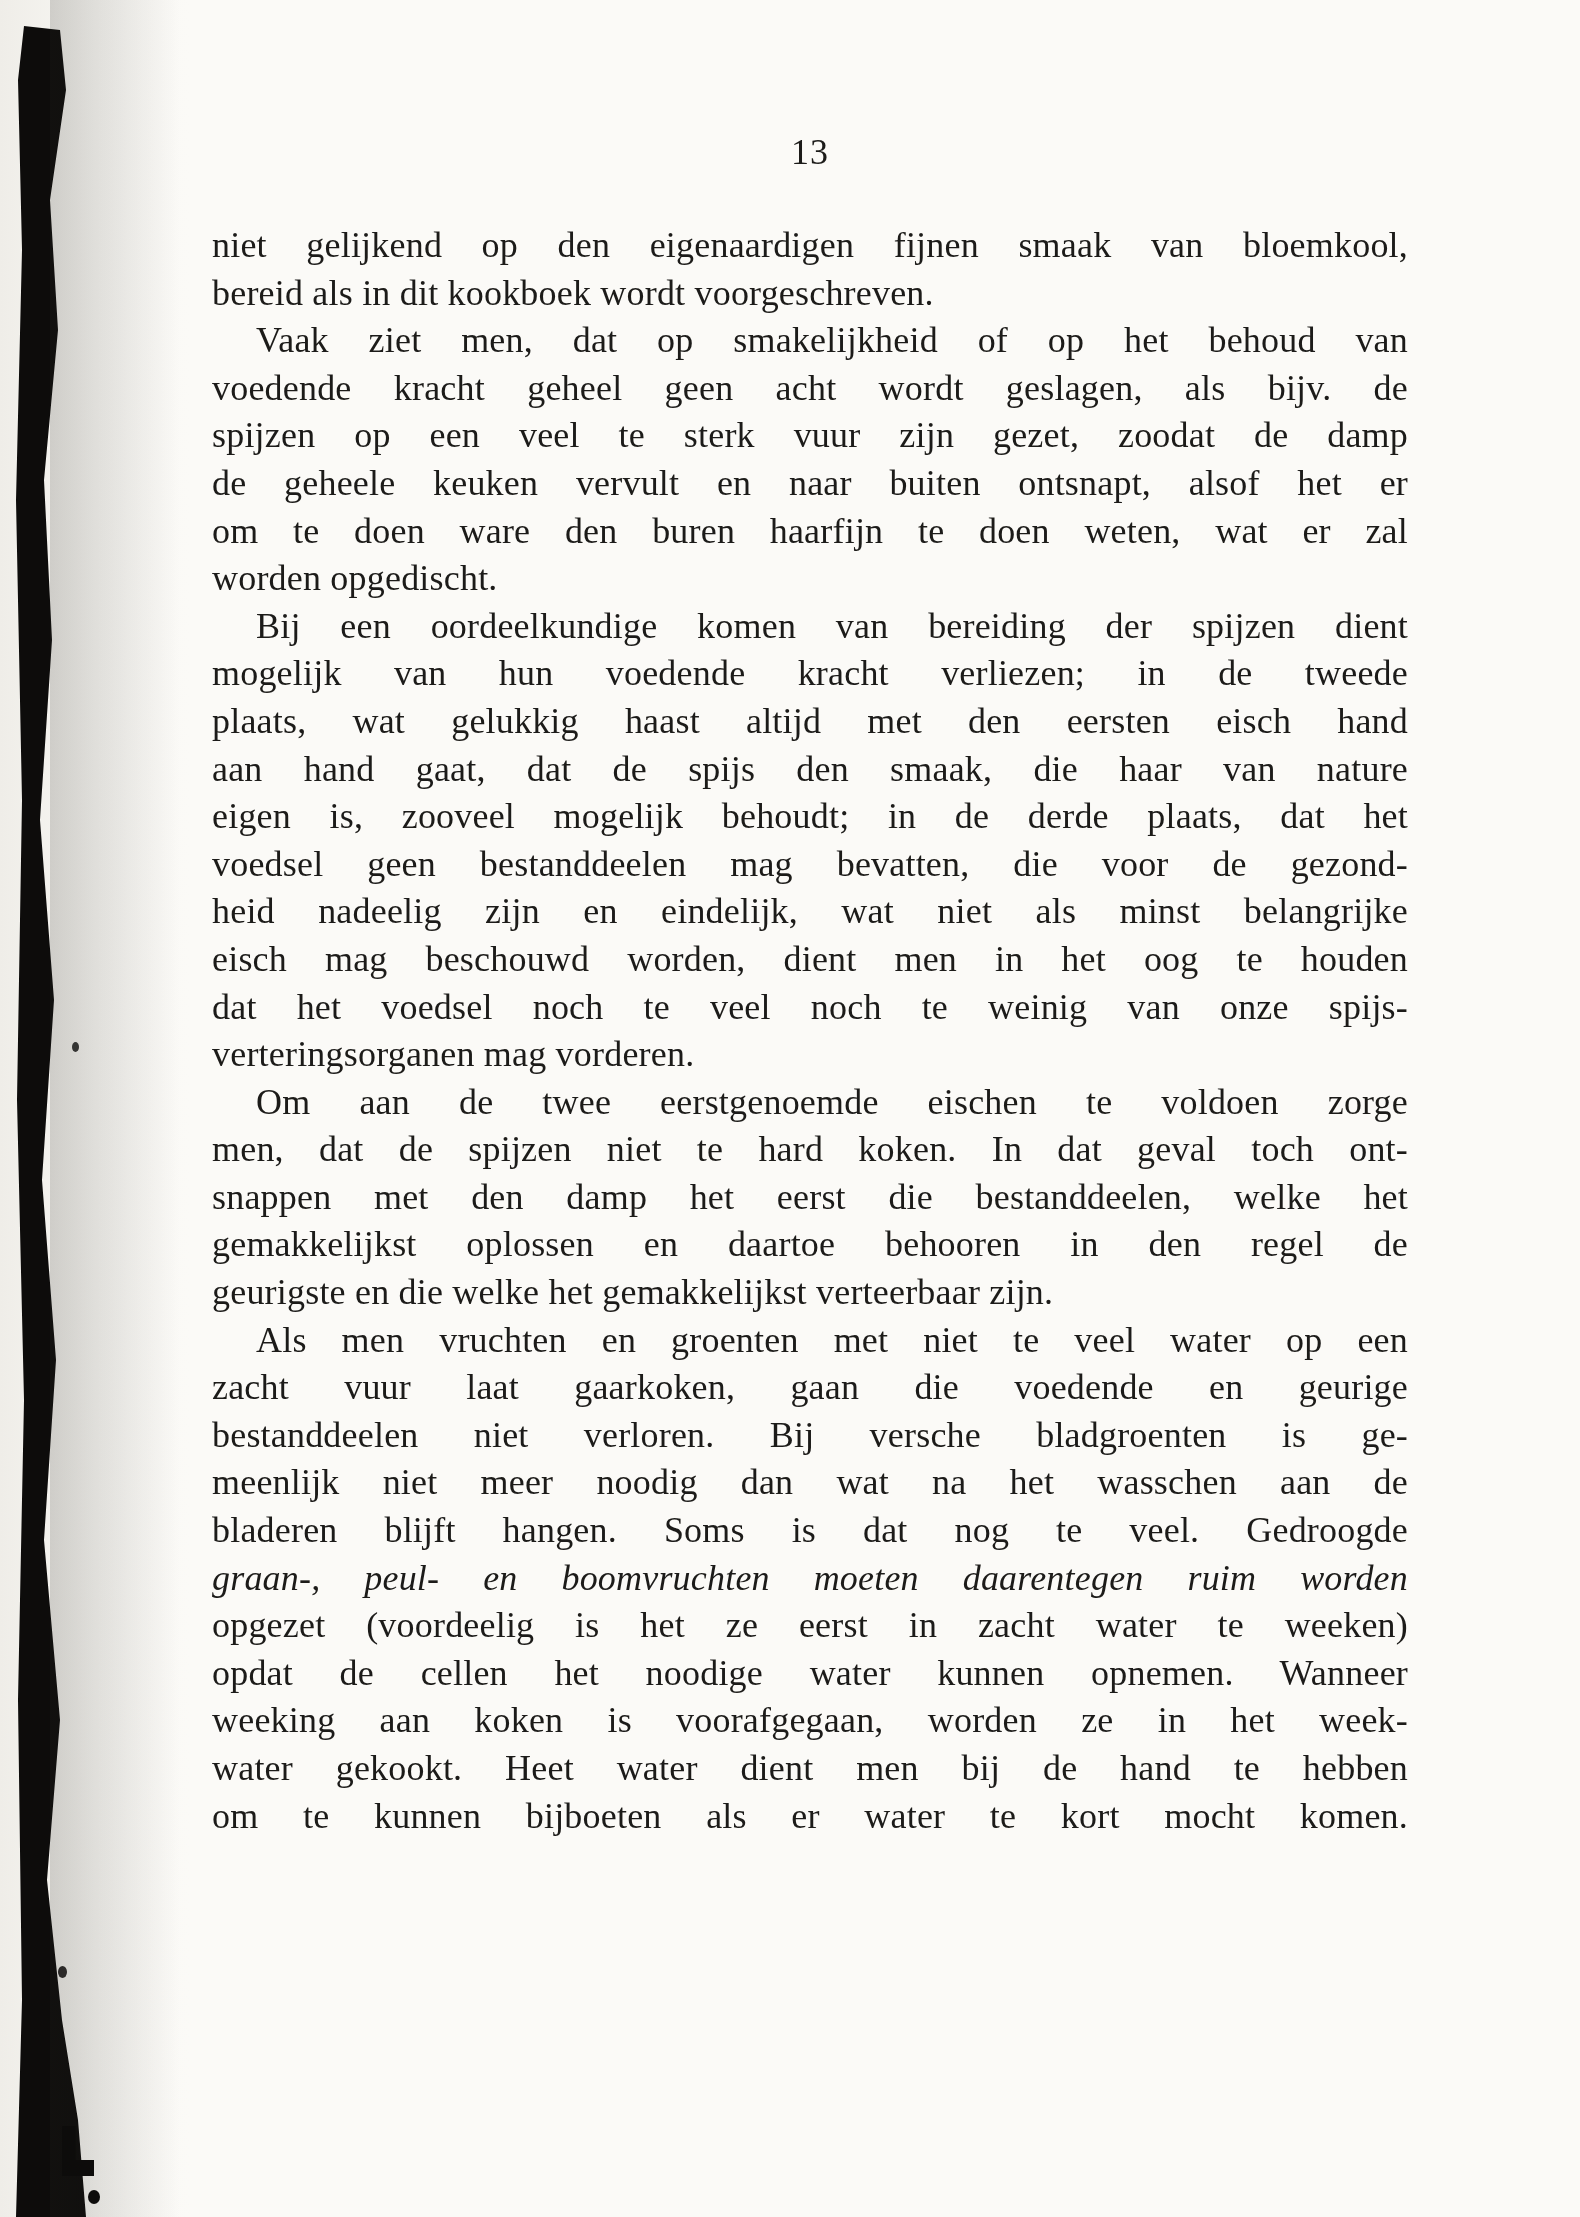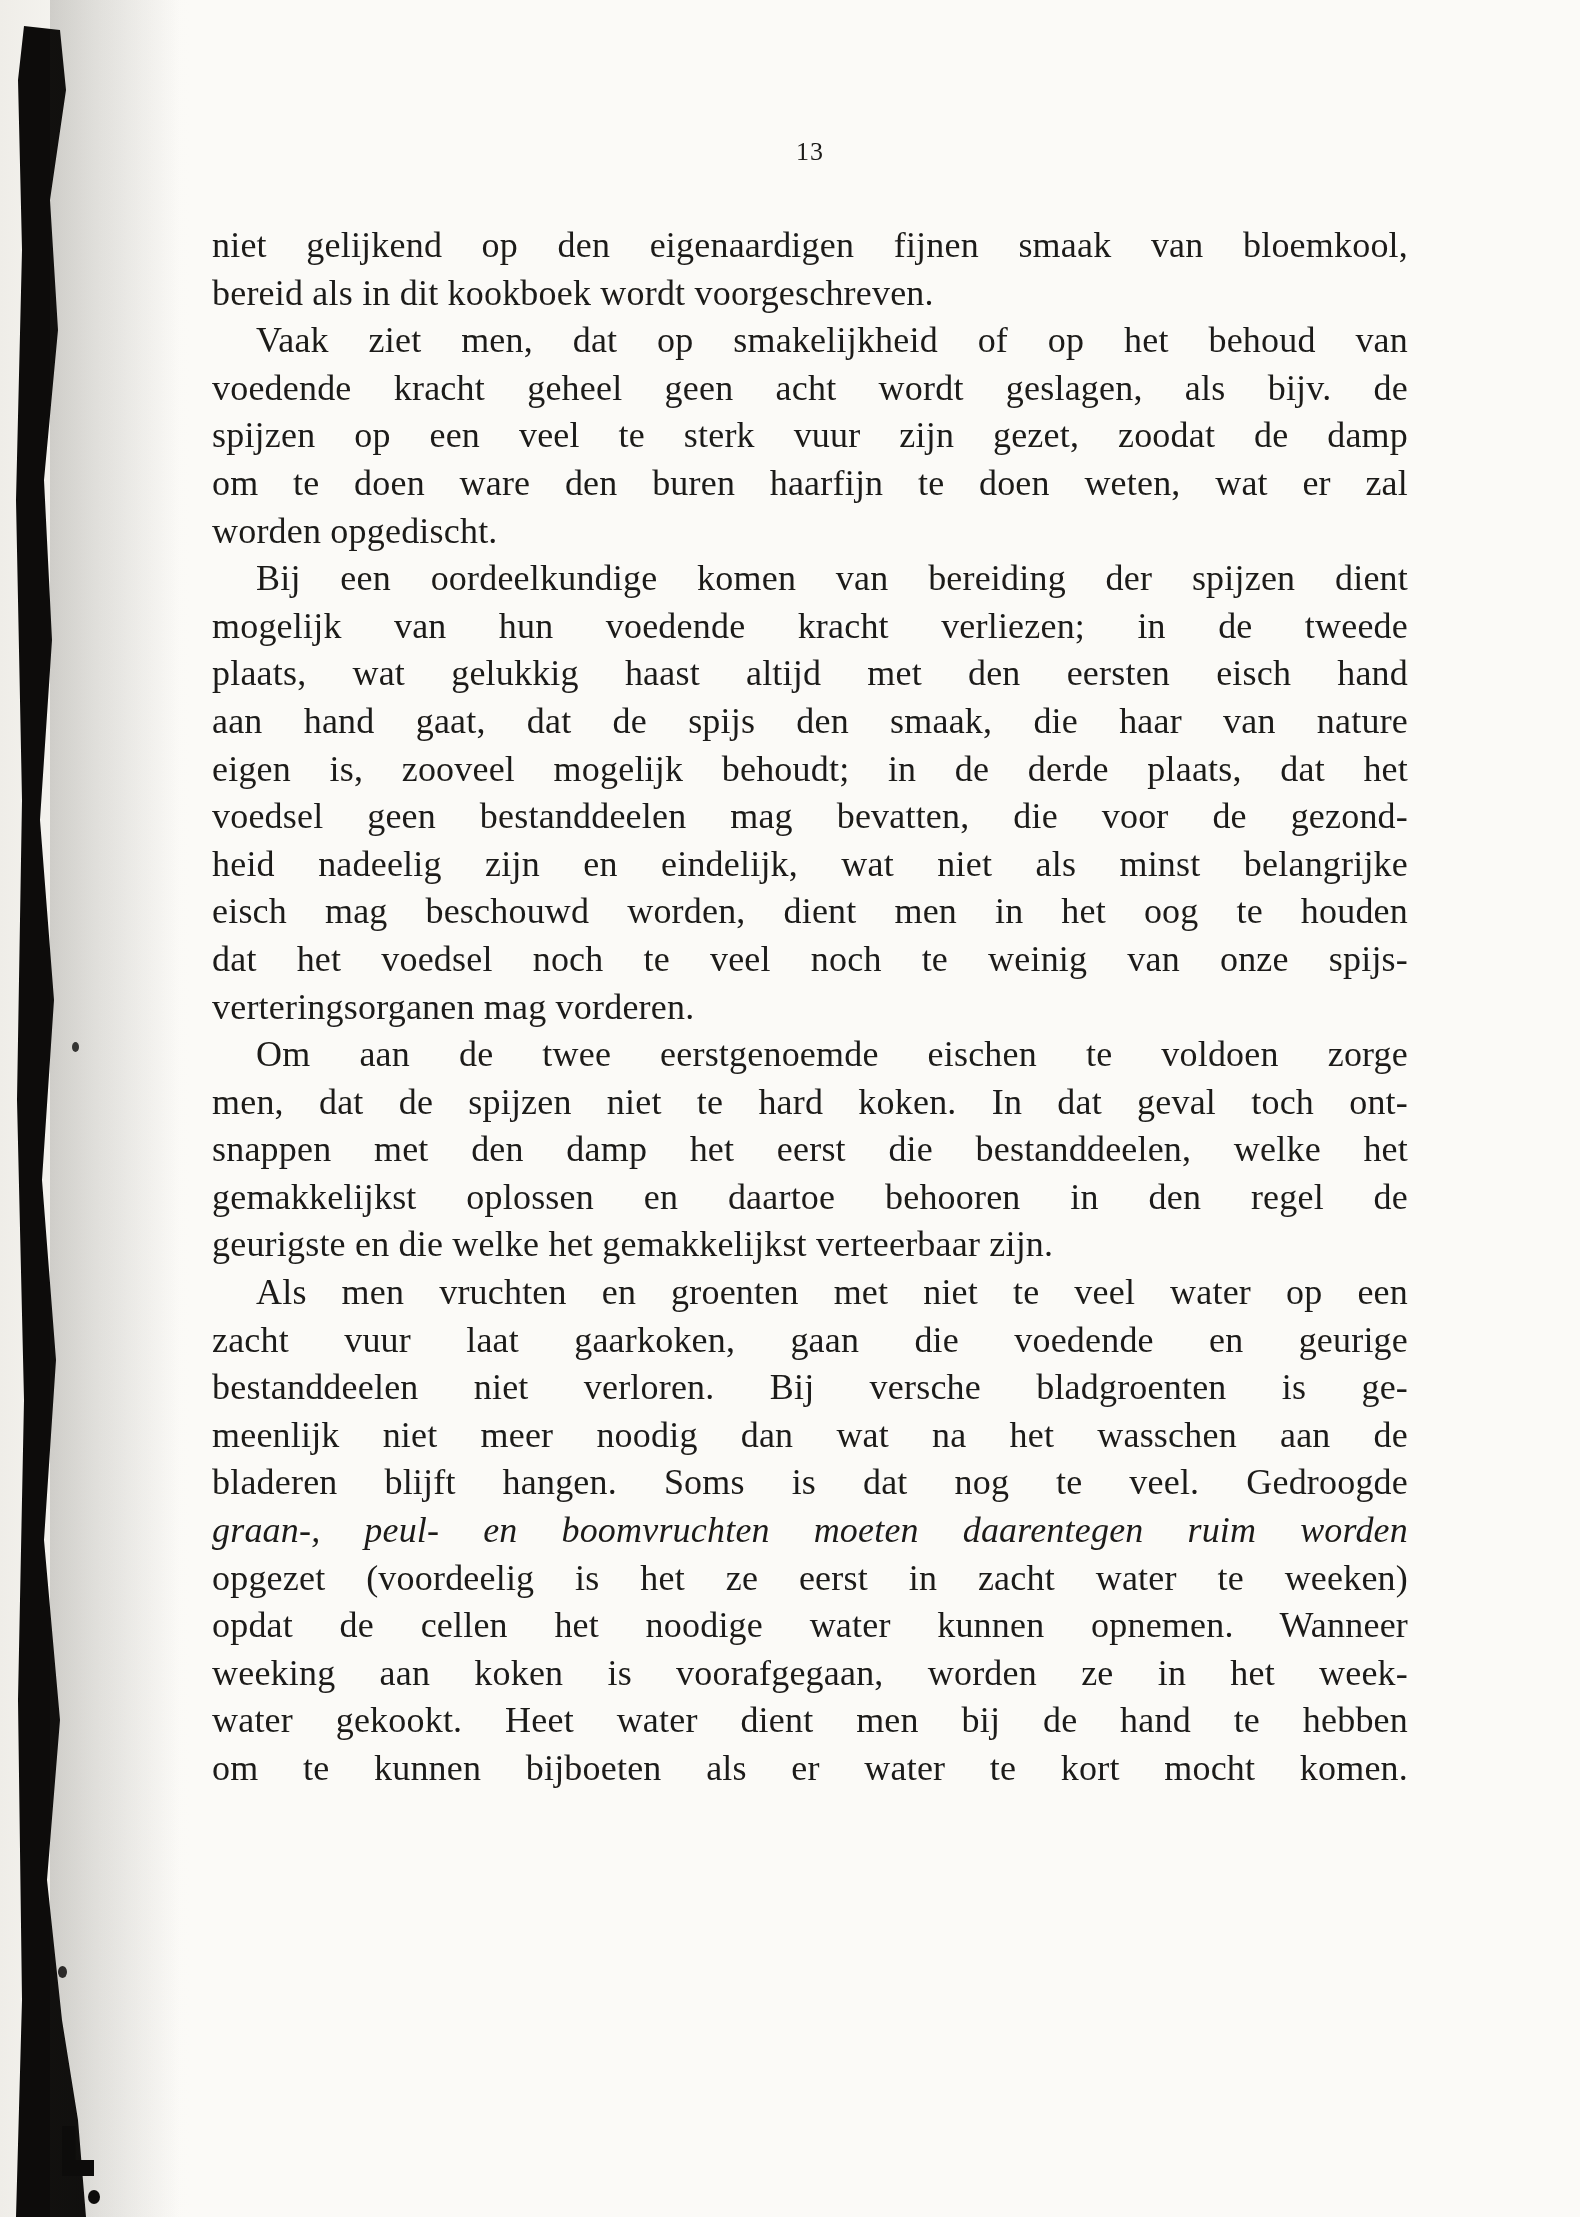--- a/index.html
+++ b/index.html
@@ -47,21 +47,21 @@
   .blot-dot2 { left: 58px; top: 1966px; width: 9px; height: 12px; border-radius: 50%; opacity: .85; }
   .blot-dot3 { left: 88px; top: 2190px; width: 12px; height: 14px; border-radius: 50%; }
 
   .text-block {
     position: absolute;
     left: 212px; top: 132px;
     width: 1196px;
   }
   .page-number {
     text-align: center;
-    font-size: 26px;
+    font-size: 36px;
     line-height: 40px;
     letter-spacing: 1px;
     margin-bottom: 50px;
   }
   .body-text { width: 100%; }
   .line {
     font-size: 36px;
     line-height: 47.6px;
     text-align: justify;
     text-align-last: justify;
@@ -91,20 +91,21 @@
 
       <div class="paragraph">
         <div class="line">niet gelijkend op den eigenaardigen fijnen smaak van bloemkool,</div>
         <div class="line para-end">bereid als in dit kookboek wordt voorgeschreven.</div>
       </div>
 
       <div class="paragraph">
         <div class="line indent">Vaak ziet men, dat op smakelijkheid of op het behoud van</div>
         <div class="line">voedende kracht geheel geen acht wordt geslagen, als bijv. de</div>
         <div class="line">spijzen op een veel te sterk vuur zijn gezet, zoodat de damp</div>
+        <div class="line">de geheele keuken vervult en naar buiten ontsnapt, alsof het er</div>
         <div class="line">om te doen ware den buren haarfijn te doen weten, wat er zal</div>
         <div class="line para-end">worden opgedischt.</div>
       </div>
 
       <div class="paragraph">
         <div class="line indent">Bij een oordeelkundige komen van bereiding der spijzen dient</div>
         <div class="line">mogelijk van hun voedende kracht verliezen; in de tweede</div>
         <div class="line">plaats, wat gelukkig haast altijd met den eersten eisch hand</div>
         <div class="line">aan hand gaat, dat de spijs den smaak, die haar van nature</div>
         <div class="line">eigen is, zooveel mogelijk behoudt; in de derde plaats, dat het</div>

